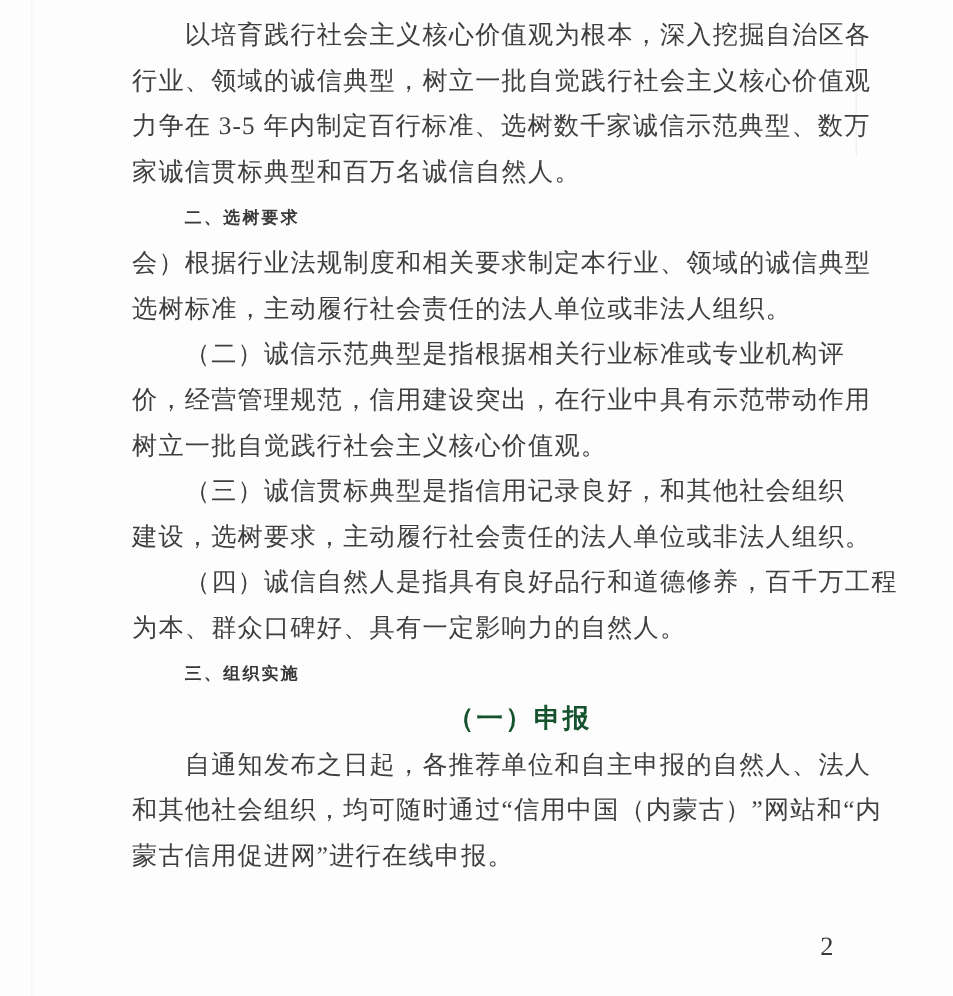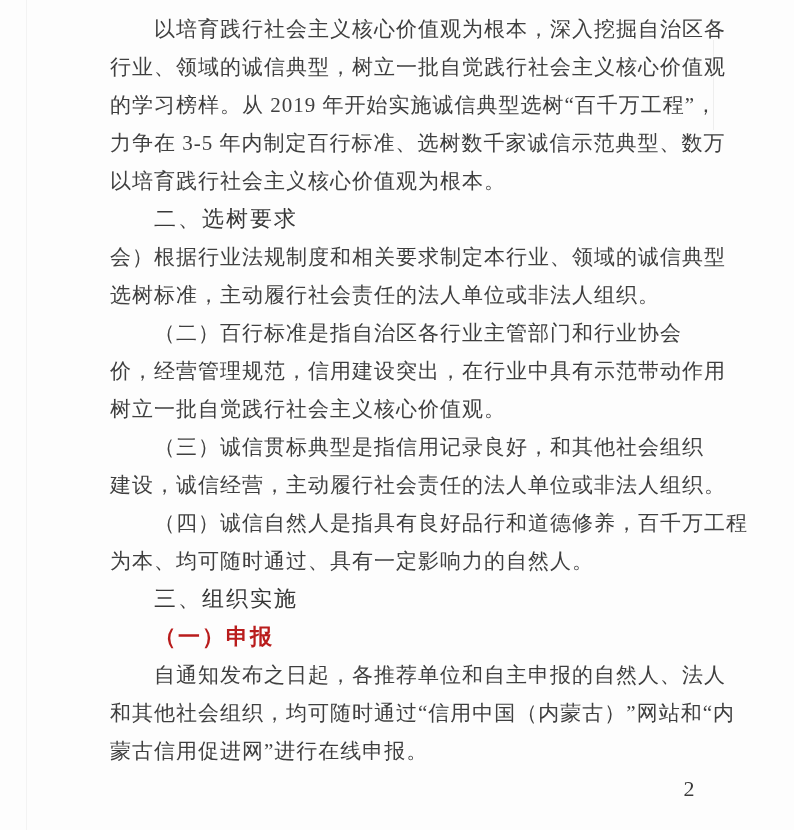--- a/index.html
+++ b/index.html
@@ -28,31 +28,32 @@
     font-size: 21px;
     letter-spacing: 1px;
     white-space: nowrap;
     overflow: visible;
   }
   .line.indent {
     text-indent: 44px;
   }
   .line.heading1 {
     font-family: "Liberation Sans", "DejaVu Sans", sans-serif;
-    font-weight: normal;
-    font-size: 22px;
+    font-weight: bold;
+    font-size: 14px;
     letter-spacing: 2px;
     color: #383838;
   }
   .line.heading2 {
     font-family: "Liberation Serif", "DejaVu Serif", serif;
     font-weight: bold;
     font-size: 22px;
     letter-spacing: 2px;
-    color: #b91c1c;
+    color: #14532d;
+    text-align: center;
   }
   .page-number {
     position: absolute;
     left: 674px;
     top: 770px;
     width: 30px;
     height: 38px;
     line-height: 38px;
     font-size: 22px;
     text-align: center;
@@ -79,33 +80,32 @@
 <body>
 
 <div class="page">
   <div class="scan-edge-left"></div>
   <div class="scan-edge-right"></div>
 
   <div class="content">
 
   <div class="line body indent">以培育践行社会主义核心价值观为根本，深入挖掘自治区各</div>
       <div class="line body">行业、领域的诚信典型，树立一批自觉践行社会主义核心价值观</div>
-      <div class="line body">的学习榜样。从 2019 年开始实施诚信典型选树“百千万工程”，</div>
       <div class="line body">力争在 3-5 年内制定百行标准、选树数千家诚信示范典型、数万</div>
-      <div class="line body">以培育践行社会主义核心价值观为根本。</div>
+      <div class="line body">家诚信贯标典型和百万名诚信自然人。</div>
       <div class="line heading1 indent">二、选树要求</div>
       <div class="line body">会）根据行业法规制度和相关要求制定本行业、领域的诚信典型</div>
       <div class="line body">选树标准，主动履行社会责任的法人单位或非法人组织。</div>
-      <div class="line body indent">（二）百行标准是指自治区各行业主管部门和行业协会</div>
+      <div class="line body indent">（二）诚信示范典型是指根据相关行业标准或专业机构评</div>
       <div class="line body">价，经营管理规范，信用建设突出，在行业中具有示范带动作用</div>
       <div class="line body">树立一批自觉践行社会主义核心价值观。</div>
       <div class="line body indent">（三）诚信贯标典型是指信用记录良好，和其他社会组织</div>
-      <div class="line body">建设，诚信经营，主动履行社会责任的法人单位或非法人组织。</div>
+      <div class="line body">建设，选树要求，主动履行社会责任的法人单位或非法人组织。</div>
       <div class="line body indent">（四）诚信自然人是指具有良好品行和道德修养，百千万工程</div>
-      <div class="line body">为本、均可随时通过、具有一定影响力的自然人。</div>
+      <div class="line body">为本、群众口碑好、具有一定影响力的自然人。</div>
       <div class="line heading1 indent">三、组织实施</div>
       <div class="line heading2 indent">（一）申报</div>
       <div class="line body indent">自通知发布之日起，各推荐单位和自主申报的自然人、法人</div>
       <div class="line body">和其他社会组织，均可随时通过“信用中国（内蒙古）”网站和“内</div>
       <div class="line body">蒙古信用促进网”进行在线申报。</div>
     </div>
 
   <div class="page-number">2</div>
 </div>
 

